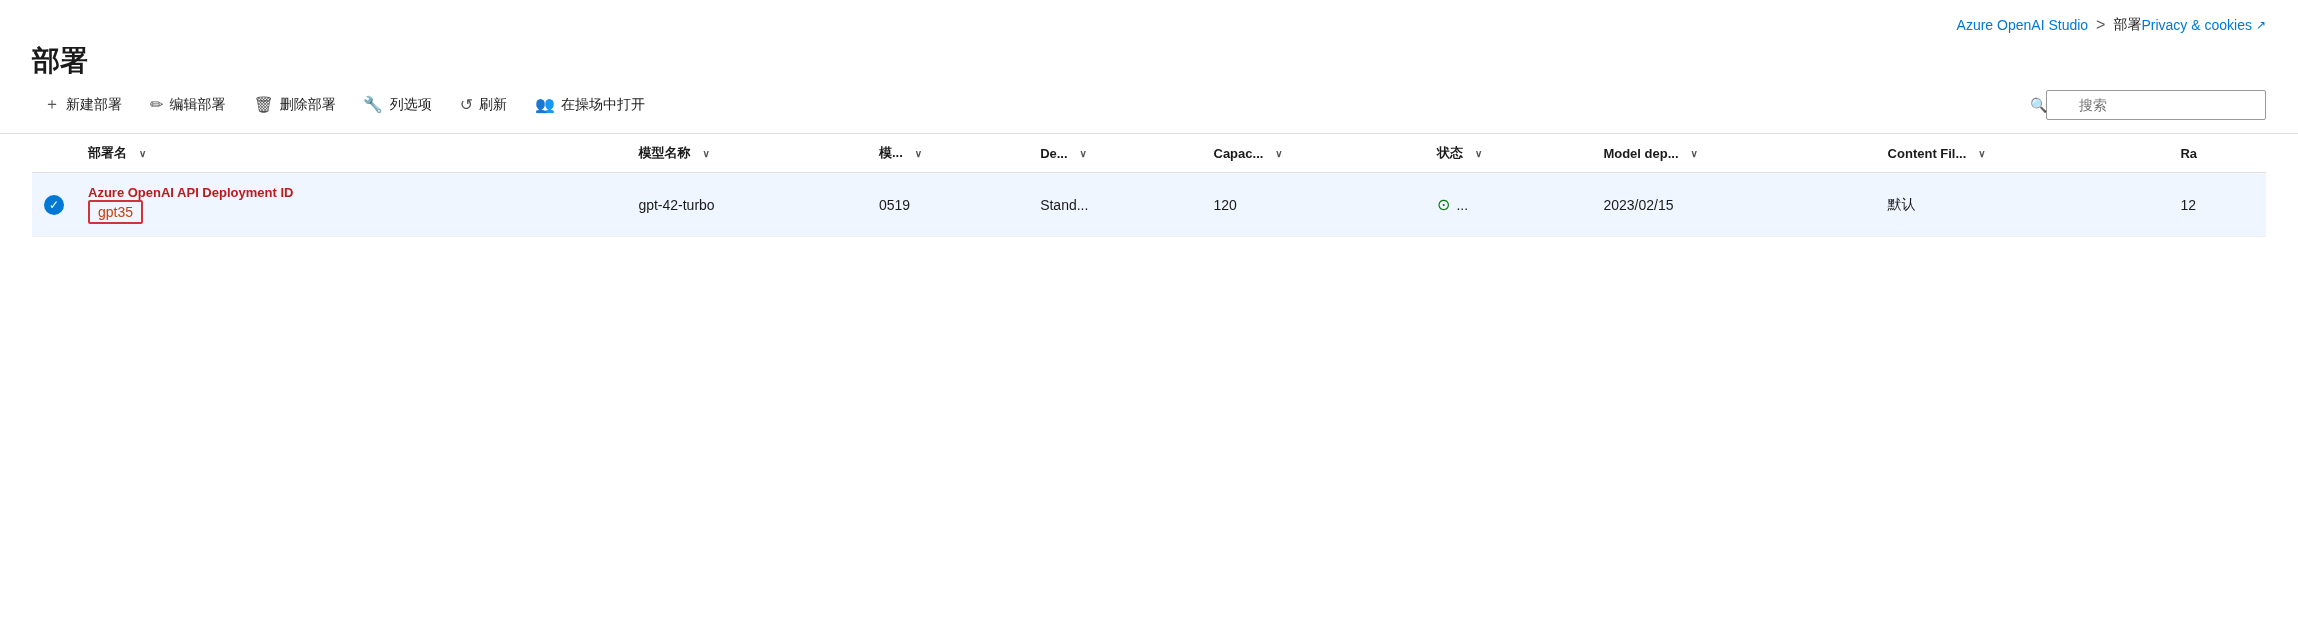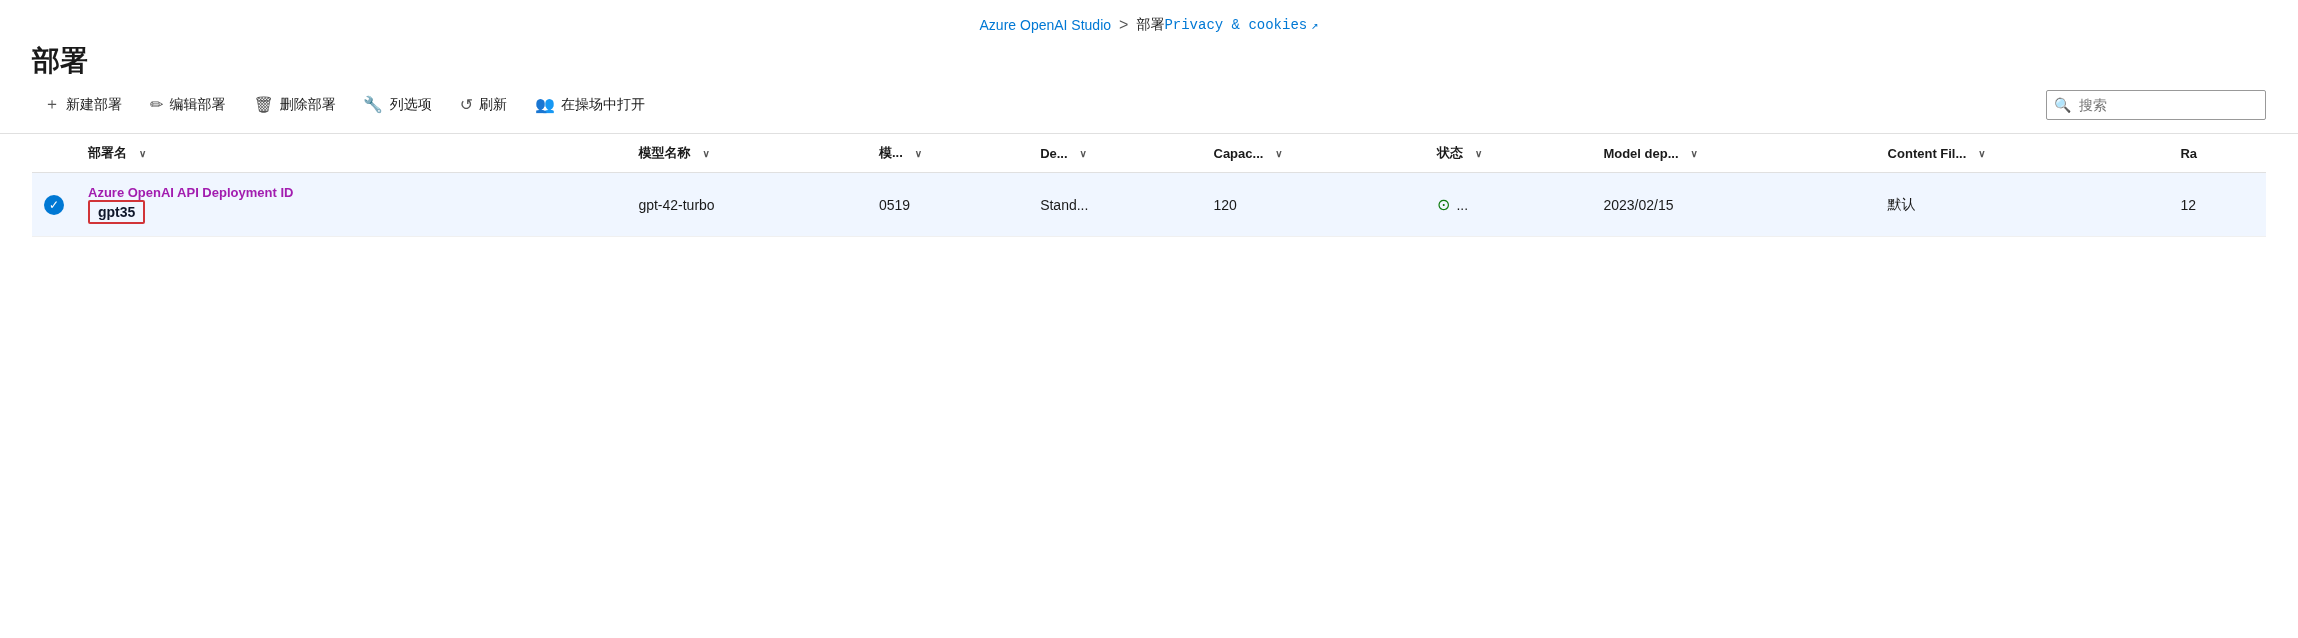--- a/index.html
+++ b/index.html
@@ -6,21 +6,21 @@
     body {
       font-family: -apple-system, BlinkMacSystemFont, 'Segoe UI', sans-serif;
       background: #fff;
       color: #1a1a1a;
       font-size: 14px;
       min-width: 1100px;
     }
 
     .top-bar {
       display: flex;
-      justify-content: center;
+      justify-content: flex-end;
       align-items: center;
       padding: 16px 32px 0 32px;
     }
 
     .breadcrumb {
       display: flex;
       align-items: center;
       gap: 8px;
       font-size: 14px;
     }
@@ -40,21 +40,20 @@
       color: #1a1a1a;
     }
 
     .privacy-link {
       color: #0078d4;
       text-decoration: none;
       font-size: 14px;
       display: flex;
       align-items: center;
       gap: 4px;
-      font-family: Liberation Mono, monospace;
     }
 
     .external-icon {
       font-size: 12px;
       color: #0078d4;
     }
 
     .page-header {
       padding: 8px 32px 0 32px;
     }
@@ -116,20 +115,21 @@
     }
 
     .search-input {
       border: 1px solid #999;
       border-radius: 2px;
       padding: 6px 12px 6px 32px;
       font-size: 14px;
       width: 220px;
       outline: none;
       color: #555;
+      margin-left: 24px;
     }
 
     .search-icon-wrapper {
       position: absolute;
       left: 8px;
       color: #555;
       font-size: 14px;
     }
 
     .table-container {
@@ -199,23 +199,23 @@
     }
 
     .deployment-name-cell {
       border: 2px solid #d13438;
       display: inline-block;
       padding: 2px 8px;
       border-radius: 2px;
     }
 
     .deployment-link {
-      color: #0f172a;
+      color: #c2410c;
       text-decoration: none;
-      font-weight: 700;
+      font-weight: 400;
     }
 
     .status-cell {
       display: flex;
       align-items: center;
       gap: 6px;
     }
 
     .status-ok {
       color: #107c10;
@@ -333,21 +333,21 @@
           </div>
         </th>
       </tr>
     </thead>
     <tbody>
       <tr class="row-selected">
         <td class="checkbox-cell">
           <div class="checkbox-checked">✓</div>
         </td>
         <td>
-          <span style="color:#a21caf;font-weight:600;font-size:13px;display:block;">Azure OpenAI API Deployment ID</span>
+          <span style="color:#b91c1c;font-weight:600;font-size:13px;display:block;">Azure OpenAI API Deployment ID</span>
           <span class="deployment-name-cell">
             <a class="deployment-link">gpt35</a>
           </span>
         </td>
         <td>gpt-42-turbo</td>
         <td>0519</td>
         <td>Stand...</td>
         <td>120</td>
         <td>
           <div class="status-cell">

